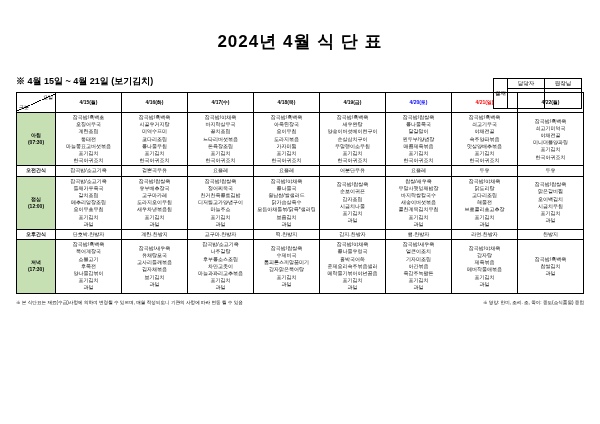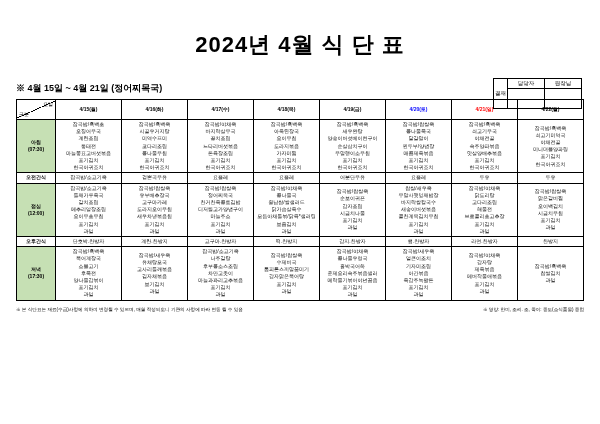--- a/index.html
+++ b/index.html
@@ -16,21 +16,21 @@
   }
   .page {
     position: relative;
     width: 600px;
     height: 424px;
     box-sizing: border-box;
     padding: 0;
   }
   .title {
     text-align: center;
-    font-size: 22px;
+    font-size: 17px;
     font-weight: bold;
     letter-spacing: 1px;
     margin-top: 30px;
     margin-bottom: 6px;
   }
   .sign-wrap {
     position: absolute;
     right: 18px;
     top: 48px;
   }
@@ -147,21 +147,21 @@
         <td class="sign-head">원장님</td>
       </tr>
       <tr>
         <td class="sign-body"></td>
         <td class="sign-body"></td>
       </tr>
     </tbody>
       </table>
   </div>
 
-  <div class="subtitle">※ 4월 15일 ~ 4월 21일 (정어찌목국)</div>
+  <div class="subtitle">※ 4월 15일 ~ 4월 21일 (보기김치)</div>
 
   <table class="menu">
     <thead>
       <tr>
         <th class="corner">
           <div class="corner-inner">
             <span class="corner-a">요일</span>
             <span class="corner-b">구분</span>
           </div>
         </th>

